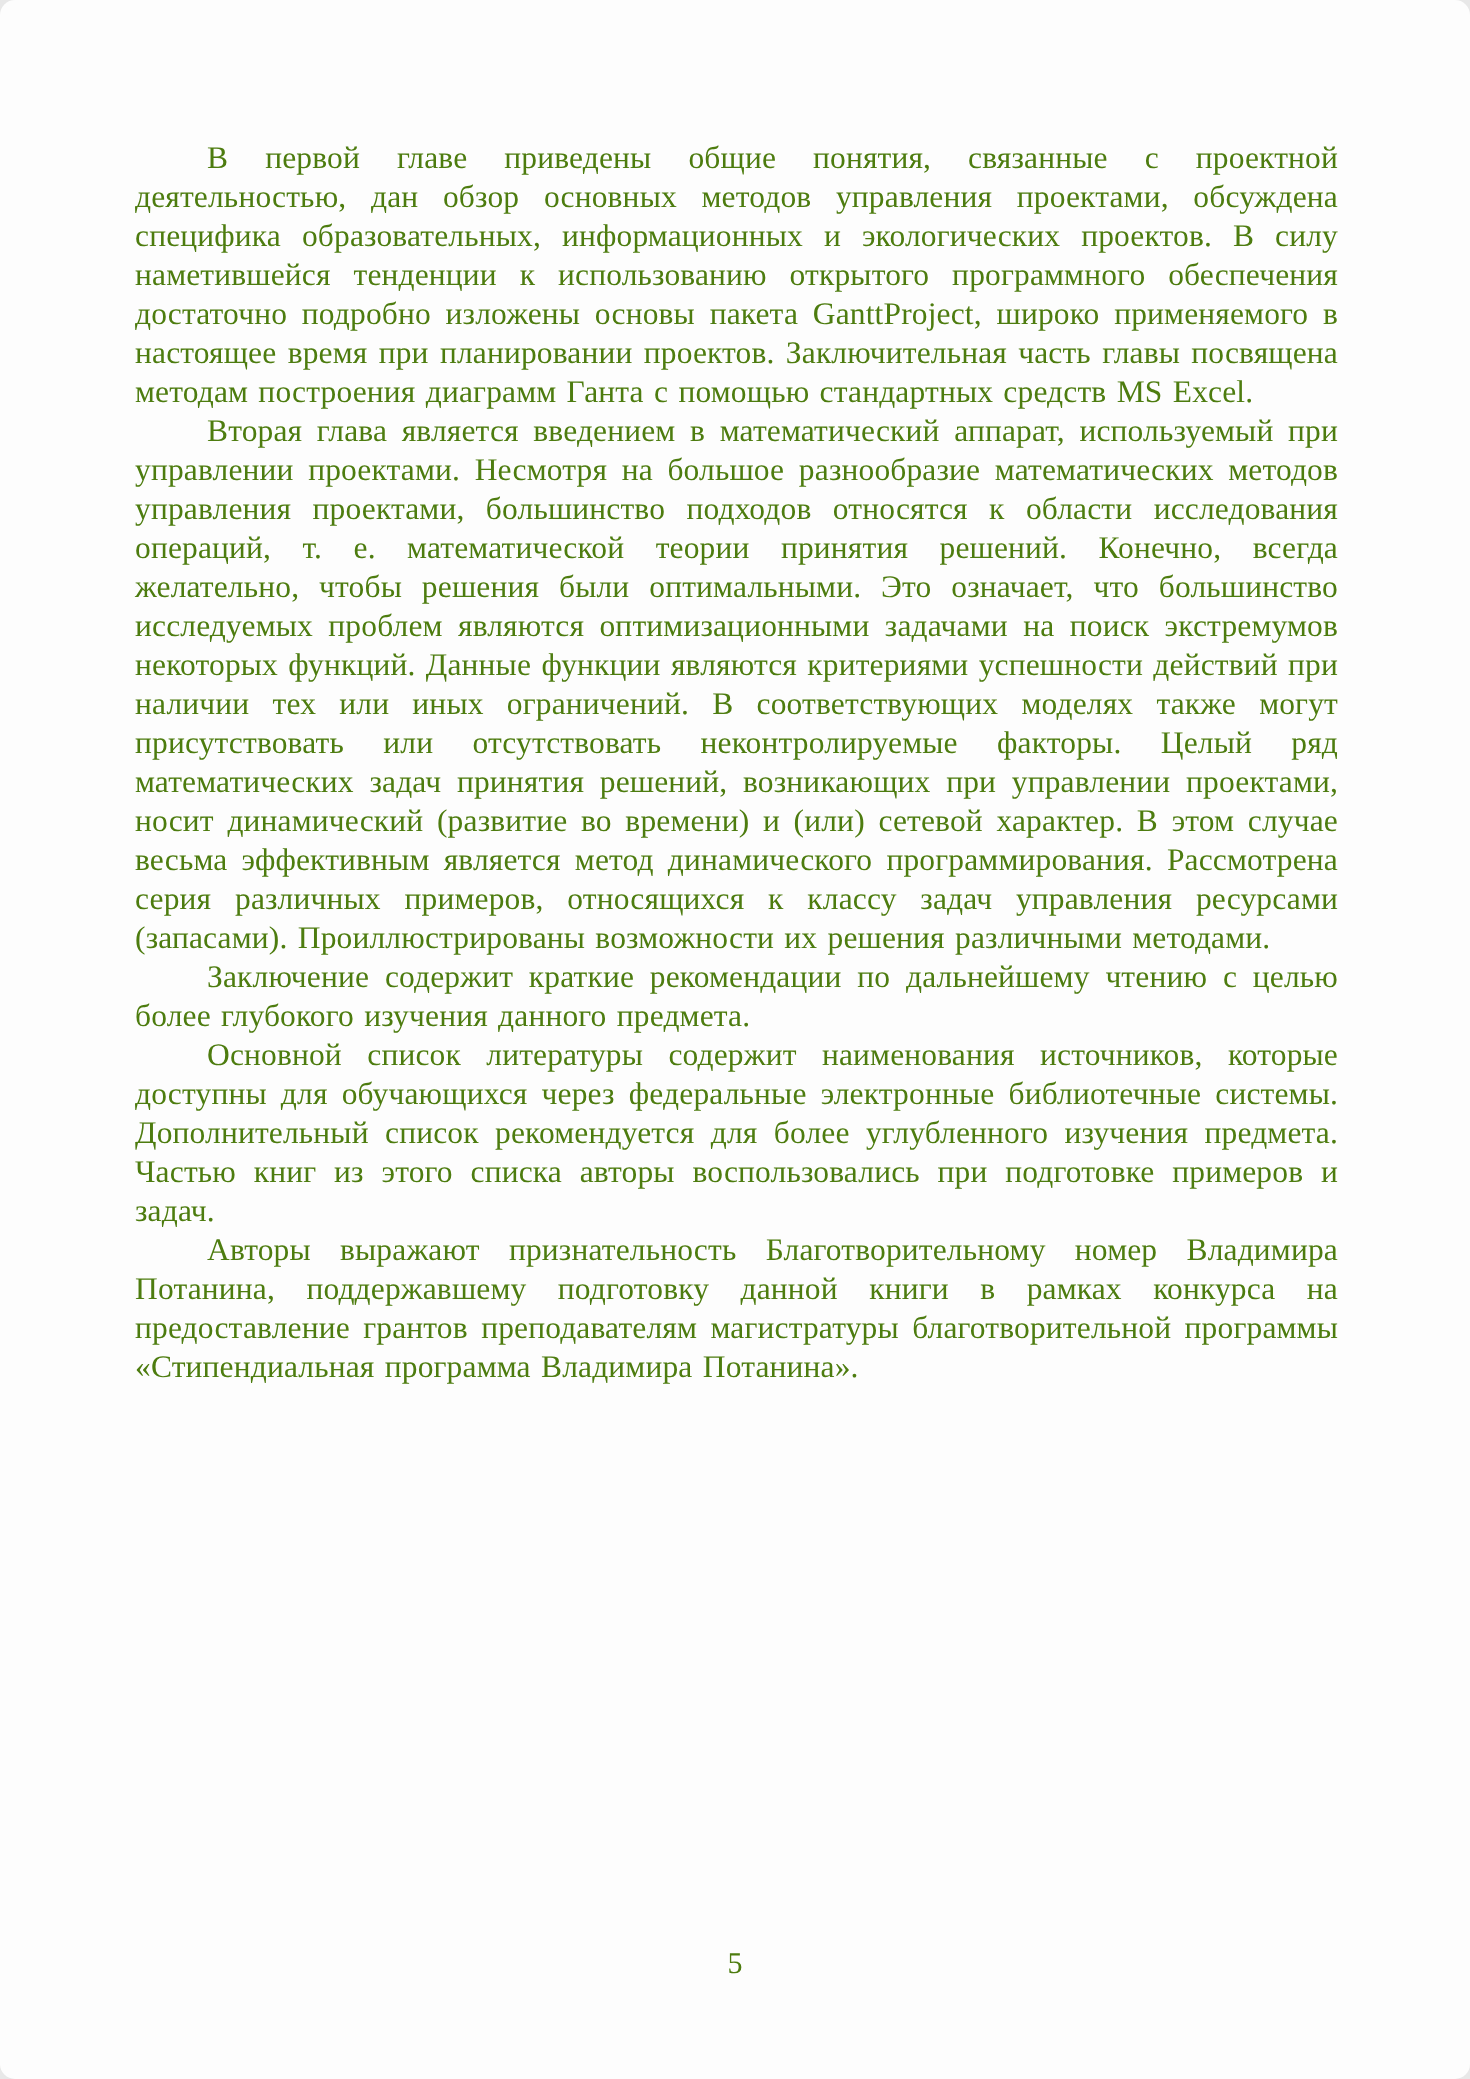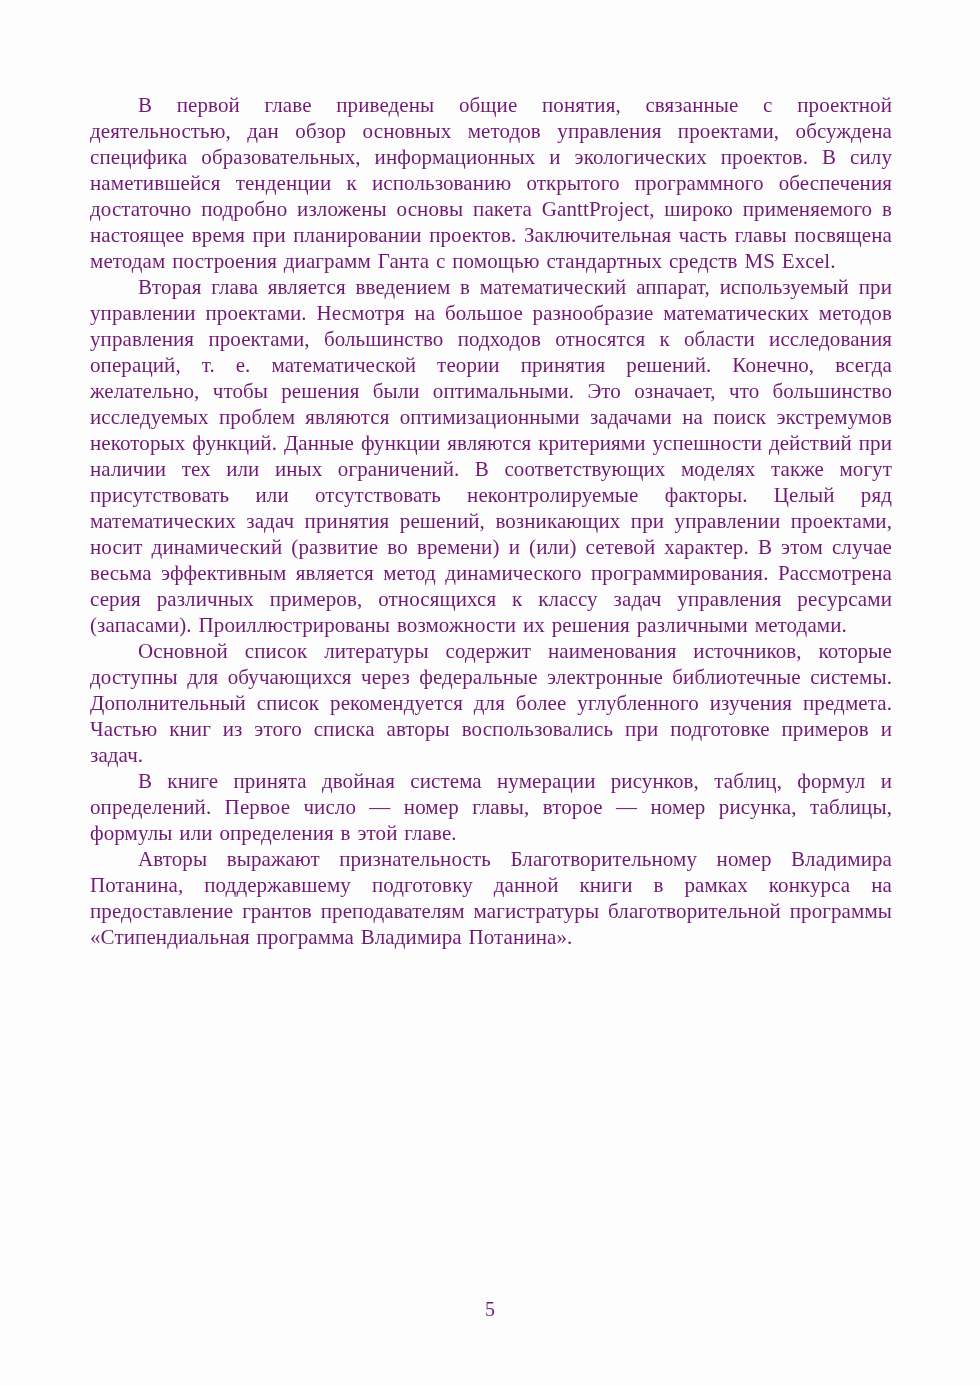--- a/index.html
+++ b/index.html
@@ -6,23 +6,24 @@
     margin: 0;
     padding: 0;
     background: #e8e8e8;
   }
   .page {
     position: relative;
     width: 980px;
     height: 1386px;
     margin: 0 auto;
     background: #fdfdfd;
-    color: #701a75;
+    color: #4d7c0f;
     font-family: "Liberation Serif", "DejaVu Serif", serif;
     overflow: hidden;
+    border-radius: 10px;
   }
   .text-block {
     position: absolute;
     top: 92px;
     left: 90px;
     width: 802px;
   }
   .text-block p {
     margin: 0;
     padding: 0;
@@ -45,20 +46,20 @@
     line-height: 26px;
   }
 </style>
 </head>
 <body>
 
 <div class="page">
   <div class="text-block">
     <p>В первой главе приведены общие понятия, связанные с проектной деятельностью, дан обзор основных методов управления проектами, обсуждена специфика образовательных, информационных и экологических проектов. В силу наметившейся тенденции к использованию открытого программного обеспечения достаточно подробно изложены основы пакета GanttProject, широко применяемого в настоящее время при планировании проектов. Заключительная часть главы посвящена методам построения диаграмм Ганта с помощью стандартных средств MS Excel.</p>
     <p>Вторая глава является введением в математический аппарат, используемый при управлении проектами. Несмотря на большое разнообразие математических методов управления проектами, большинство подходов относятся к области исследования операций, т. е. математической теории принятия решений. Конечно, всегда желательно, чтобы решения были оптимальными. Это означает, что большинство исследуемых проблем являются оптимизационными задачами на поиск экстремумов некоторых функций. Данные функции являются критериями успешности действий при наличии тех или иных ограничений. В соответствующих моделях также могут присутствовать или отсутствовать неконтролируемые факторы. Целый ряд математических задач принятия решений, возникающих при управлении проектами, носит динамический (развитие во времени) и (или) сетевой характер. В этом случае весьма эффективным является метод динамического программирования. Рассмотрена серия различных примеров, относящихся к классу задач управления ресурсами (запасами). Проиллюстрированы возможности их решения различными методами.</p>
+    <p>Заключение содержит краткие рекомендации по дальнейшему чтению с целью более глубокого изучения данного предмета.</p>
     <p>Основной список литературы содержит наименования источников, которые доступны для обучающихся через федеральные электронные библиотечные системы. Дополнительный список рекомендуется для более углубленного изучения предмета. Частью книг из этого списка авторы воспользовались при подготовке примеров и задач.</p>
-    <p>В книге принята двойная система нумерации рисунков, таблиц, формул и определений. Первое число — номер главы, второе — номер рисунка, таблицы, формулы или определения в этой главе.</p>
     <p>Авторы выражают признательность Благотворительному номер Владимира Потанина, поддержавшему подготовку данной книги в рамках конкурса на предоставление грантов преподавателям магистратуры благотворительной программы «Стипендиальная программа Владимира Потанина».</p>
   </div>
   <div class="page-footer">
     <span>5</span>
   </div>
 </div>
 
 </body></html>

